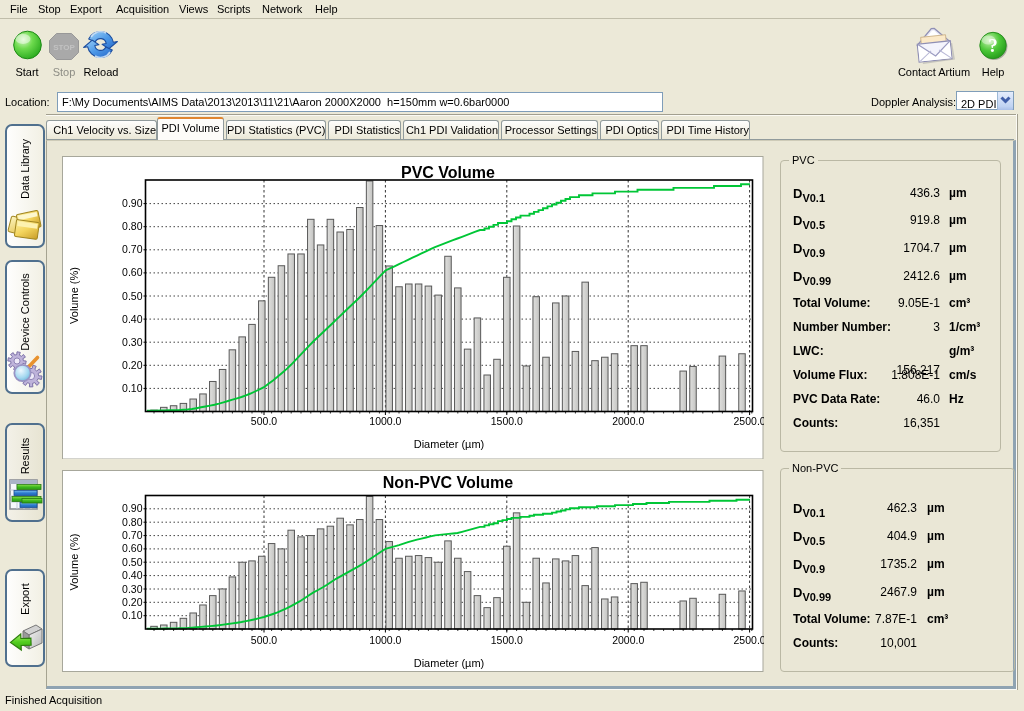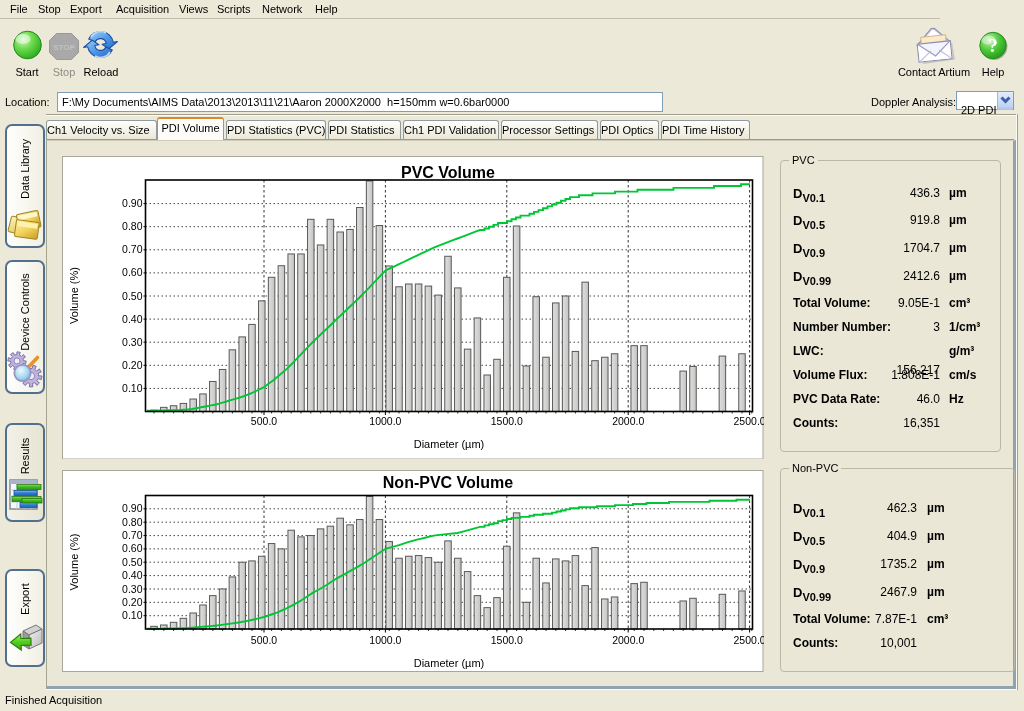--- a/index.html
+++ b/index.html
@@ -7,28 +7,28 @@
 body { background:#ece9d8; font-family:"Liberation Sans", sans-serif; font-size:11px; color:#000; position:relative; }
 .abs { position:absolute; }
 
 #menubar { position:absolute; left:0; top:0; width:940px; height:19px; border-bottom:1px solid #c0bdaa; }
 #menubar span { position:absolute; top:3px; }
 
 .tlabel { position:absolute; top:66px; text-align:center; }
 
 #locinput { position:absolute; left:57px; top:92px; width:606px; height:20px; background:#fff; border:1px solid #7f9db9; line-height:18px; padding-left:4px; }
 #doppler { position:absolute; left:956px; top:91px; width:58px; height:19px; background:#fff; border:1px solid #7f9db9; }
-#doppler .txt { position:absolute; left:4px; top:12px; }
+#doppler .txt { position:absolute; left:4px; top:6px; }
 #doppler .btn { position:absolute; right:0px; top:0px; width:16px; height:18px; background:linear-gradient(180deg,#e3ecfc,#c0d3f2 80%,#aac0e8); border-left:1px solid #9db9d6; border-radius:0 1px 1px 0; }
 #doppler .btn svg { position:absolute; left:2px; top:4px; }
 
 .vtab { position:absolute; left:5px; width:40px; background:linear-gradient(90deg,#fefefd,#f2f0e4); border:2px solid #50708e; border-radius:7px; }
 .vtab .vtxt { position:absolute; left:50%; white-space:nowrap; font-size:11px; transform:translate(-50%,-50%) rotate(-90deg); }
 
-.tab { position:absolute; top:120px; height:19px; white-space:nowrap; overflow:hidden; background:linear-gradient(180deg,#fefefd 0%,#f3f1e6 60%,#eae7d6 100%); border:1px solid #919b9c; border-bottom:none; border-radius:3px 3px 0 0; text-align:left; font-size:11px; line-height:18px; }
+.tab { position:absolute; top:120px; height:19px; white-space:nowrap; overflow:hidden; background:linear-gradient(180deg,#fefefd 0%,#f3f1e6 60%,#eae7d6 100%); border:1px solid #919b9c; border-bottom:none; border-radius:3px 3px 0 0; text-align:right; font-size:11px; line-height:18px; }
 #activetab { position:absolute; top:117px; height:23px; white-space:nowrap; background:#fdfcf9; border:1px solid #919b9c; border-bottom:none; border-radius:3px 3px 0 0; border-top:2px solid #e0862f; text-align:center; font-size:11px; line-height:19px; z-index:5; }
 #tabline { position:absolute; left:46px; top:139px; width:968px; height:1px; background:#919b9c; z-index:1; }
 
 #pane { position:absolute; left:46px; top:140px; width:970px; height:549px; background:#eae7d6; border-left:1px solid #a5a391; border-top:1px solid #cecbb8; border-right:3px solid #8fa3b2; border-bottom:3px solid #8fa3b2; z-index:0; }
 #pane:after { content:""; position:absolute; left:-1px; right:-3px; bottom:-4px; height:1px; background:#fcfbf6; }
 
 .gbox { position:absolute; border:1px solid #bab8a4; border-radius:4px; }
 .gbox .legend { position:absolute; left:8px; top:-7px; background:#eae7d6; padding:0 3px; font-size:11px; }
 .grow { position:absolute; white-space:nowrap; }
 .grow b { font-size:12px; }

